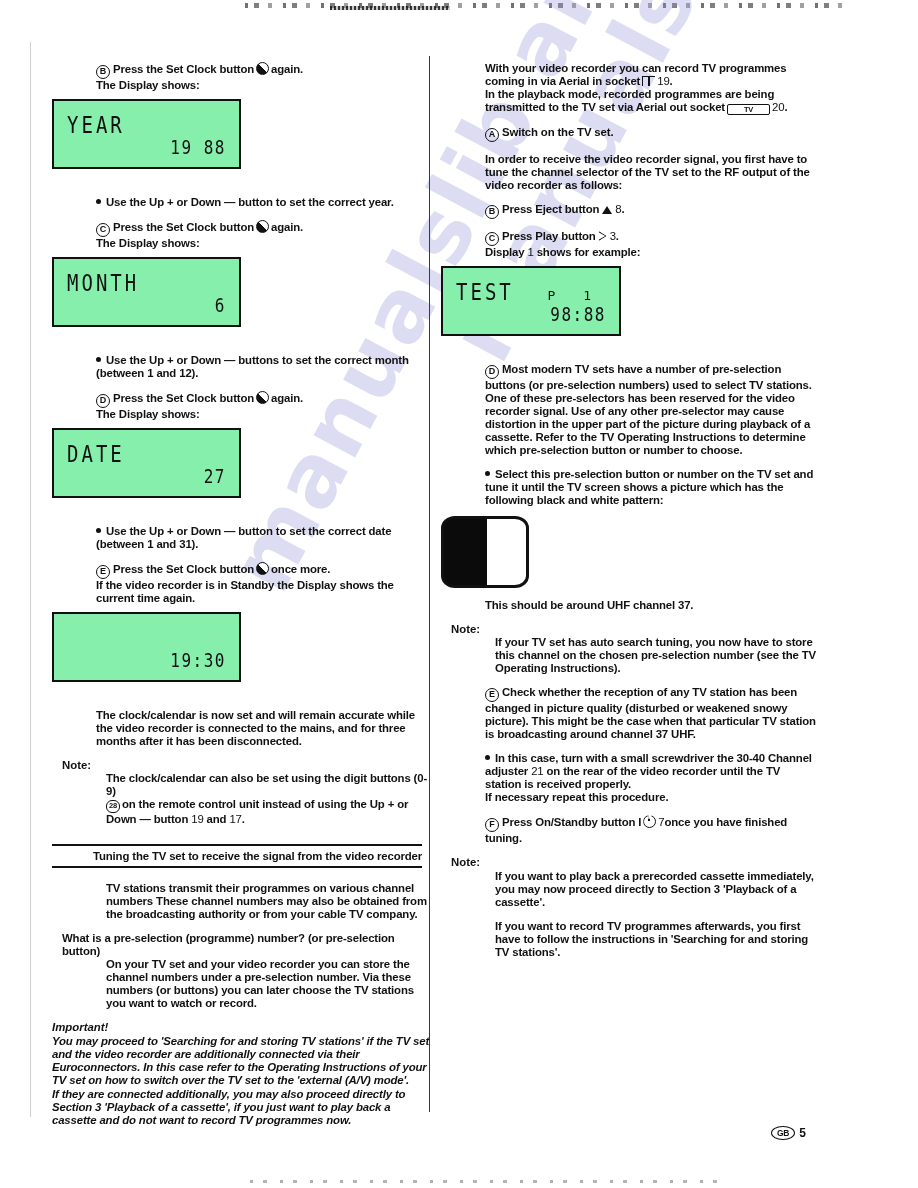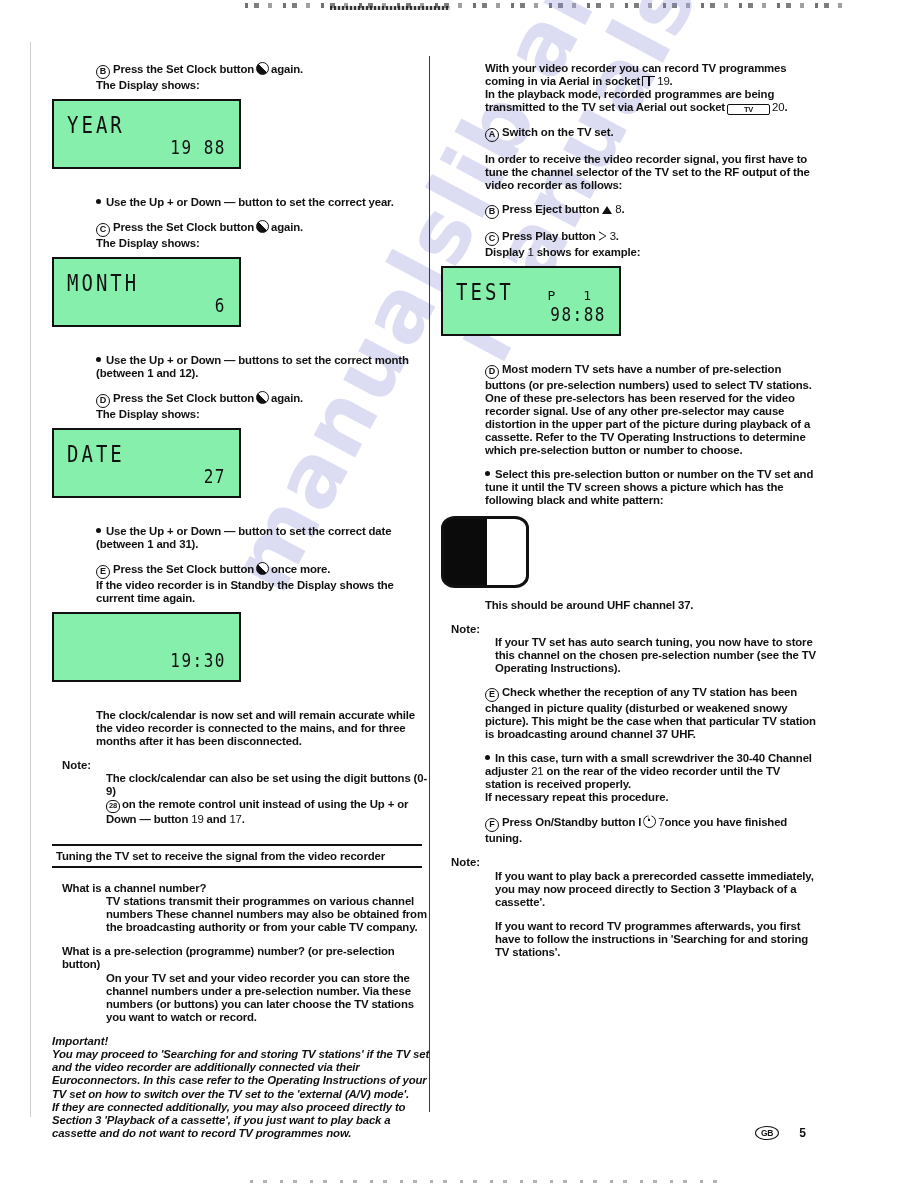--- a/index.html
+++ b/index.html
@@ -145,21 +145,21 @@
   .ico-boxnum{
     display:inline-block;border:1.3px solid #111;border-radius:6px;
     font-size:7.5px;font-weight:800;line-height:8.5px;padding:1px 2px 1px;
     vertical-align:0px;margin-right:2px;letter-spacing:-.2px;
   }
 
   
   .section-head{
     border-top:2.2px solid #111;border-bottom:2.2px solid #111;
     padding:4px 0 4px 4px;margin:18px 8px 14px 0;
-    font-size:11.4px;font-weight:800;letter-spacing:-.15px;
+    font-size:11.4px;font-weight:800;letter-spacing:-.15px;text-align:right;
   }
 
   
   .lcd{
     border:2.2px solid #111;background:#86efac;
     position:relative;margin:7px 0 27px 0;
     height:66px;width:185px;
   }
   .lcd.wide{width:176px;}
   .lcd-word{
@@ -185,21 +185,21 @@
   .tv-pattern{
     width:88px;height:72px;margin:9px 0 11px 0;
     border:3.5px solid #111;border-radius:14px/12px;
     background:linear-gradient(90deg,#0b0b0b 0 52%,#ffffff 52% 100%);
     box-sizing:border-box;
   }
 
   
   .footer{
     position:absolute;right:112px;bottom:48px;
-    display:flex;align-items:center;gap:20px;
+    display:flex;align-items:center;gap:4px;
   }
   .gb-badge{
     border:1.5px solid #111;border-radius:50%;
     font-size:8.5px;font-weight:800;padding:1.5px 5px 1px;
     letter-spacing:-.2px;
   }
   .pagenum{font-size:12px;font-weight:700;}
 </style>
 </head>
 <body>
@@ -280,21 +280,20 @@
         <span class="ico-boxnum">28</span><span>on the remote control unit instead of using the Up + or Down — button</span>
         <span class="b">19</span>
         <span>and</span>
         <span class="b">17</span><span>.</span>
       </div>
     </div>
 
     <div class="section-head">Tuning the TV set to receive the signal from the video recorder</div>
 
     <div class="note-block">
-      <div class="hdr">What is a channel number?</div>
       <p class="para">TV stations transmit their programmes on various channel numbers  These channel numbers may also be obtained from the broadcasting authority or from your cable TV company.</p>
       <div class="hdr">
         <span>What is a pre-selection (programme) number?</span>
         <span style="font-weight:600">(or pre-selection button)</span>
       </div>
       <p class="para">On your TV set and your video recorder you can store the channel numbers under a pre-selection number. Via these numbers (or buttons) you can later choose the TV stations you want to watch or record.</p>
     </div>
 
     <div>
       <div class="italic-title">Important!</div>

